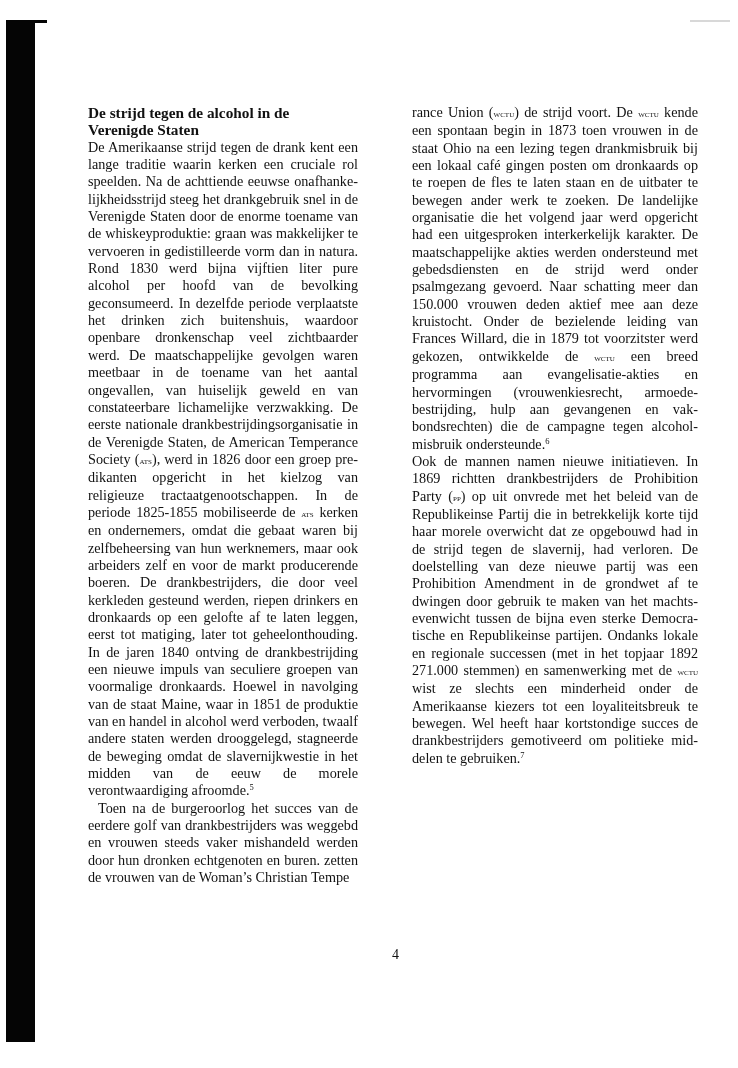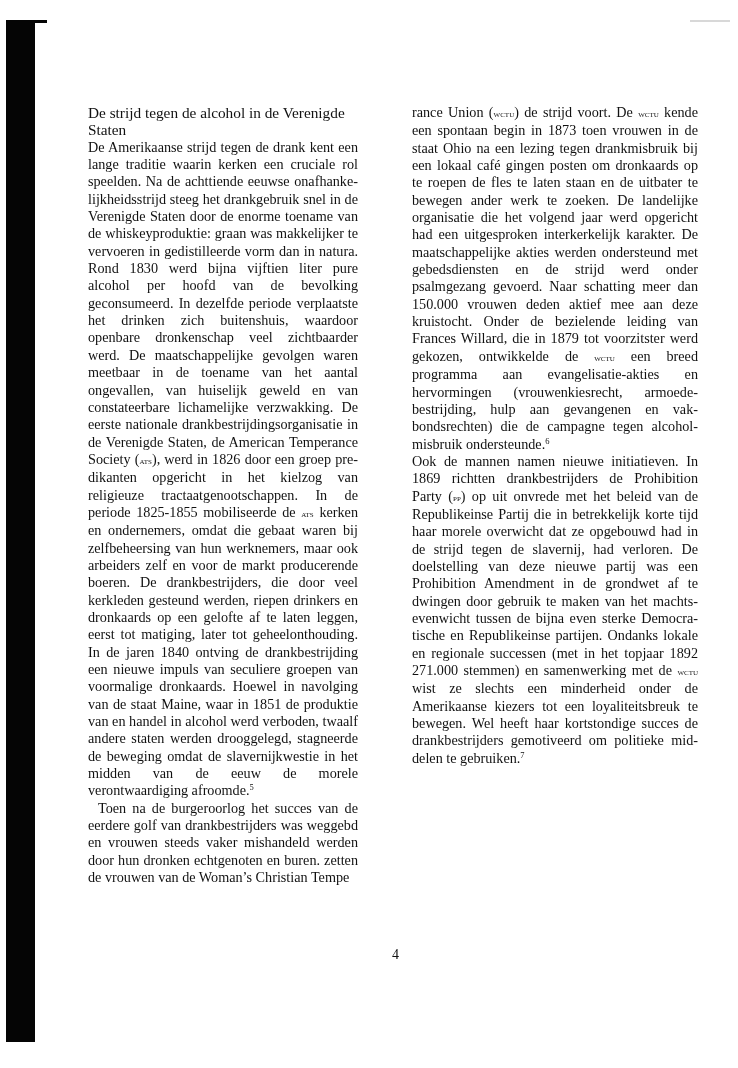--- a/index.html
+++ b/index.html
@@ -4,21 +4,21 @@
 <style>
   html, body { margin: 0; padding: 0; background: #ffffff; }
   body { width: 738px; height: 1068px; position: relative; overflow: hidden;
          font-family: "Liberation Serif", serif; color: #111; }
   .edge-bar { position: absolute; left: 6px; top: 20px; width: 29px; height: 1022px; background: #050505; }
   .edge-bar .notch { position: absolute; left: 29px; top: 0; width: 12px; height: 3px; background: #050505; }
   .scan-mark { position: absolute; left: 690px; top: 20px; width: 40px; height: 2px; background: #d8d8d8; }
   .column { position: absolute; top: 104px; font-size: 14.2px; line-height: 17.35px; }
   .col-left { left: 88px; width: 270px; }
   .col-right { left: 412px; width: 286px; }
-  .heading { font-weight: normal; font-size: 15.3px; line-height: 17.35px; margin: 0; }
+  .heading { font-weight: bold; font-size: 15.3px; line-height: 17.35px; margin: 0; }
   p { margin: 0; text-align: justify; hyphens: manual; }
   p.indent { text-indent: 10px; }
   .sc { font-variant: small-caps; font-size: 10px; }
   sup { font-size: 8.5px; line-height: 0; vertical-align: 5px; }
   .page-number { position: absolute; left: 392px; top: 947px; font-size: 14px; }
 </style>
 </head>
 <body>
 
 <div class="edge-bar">

